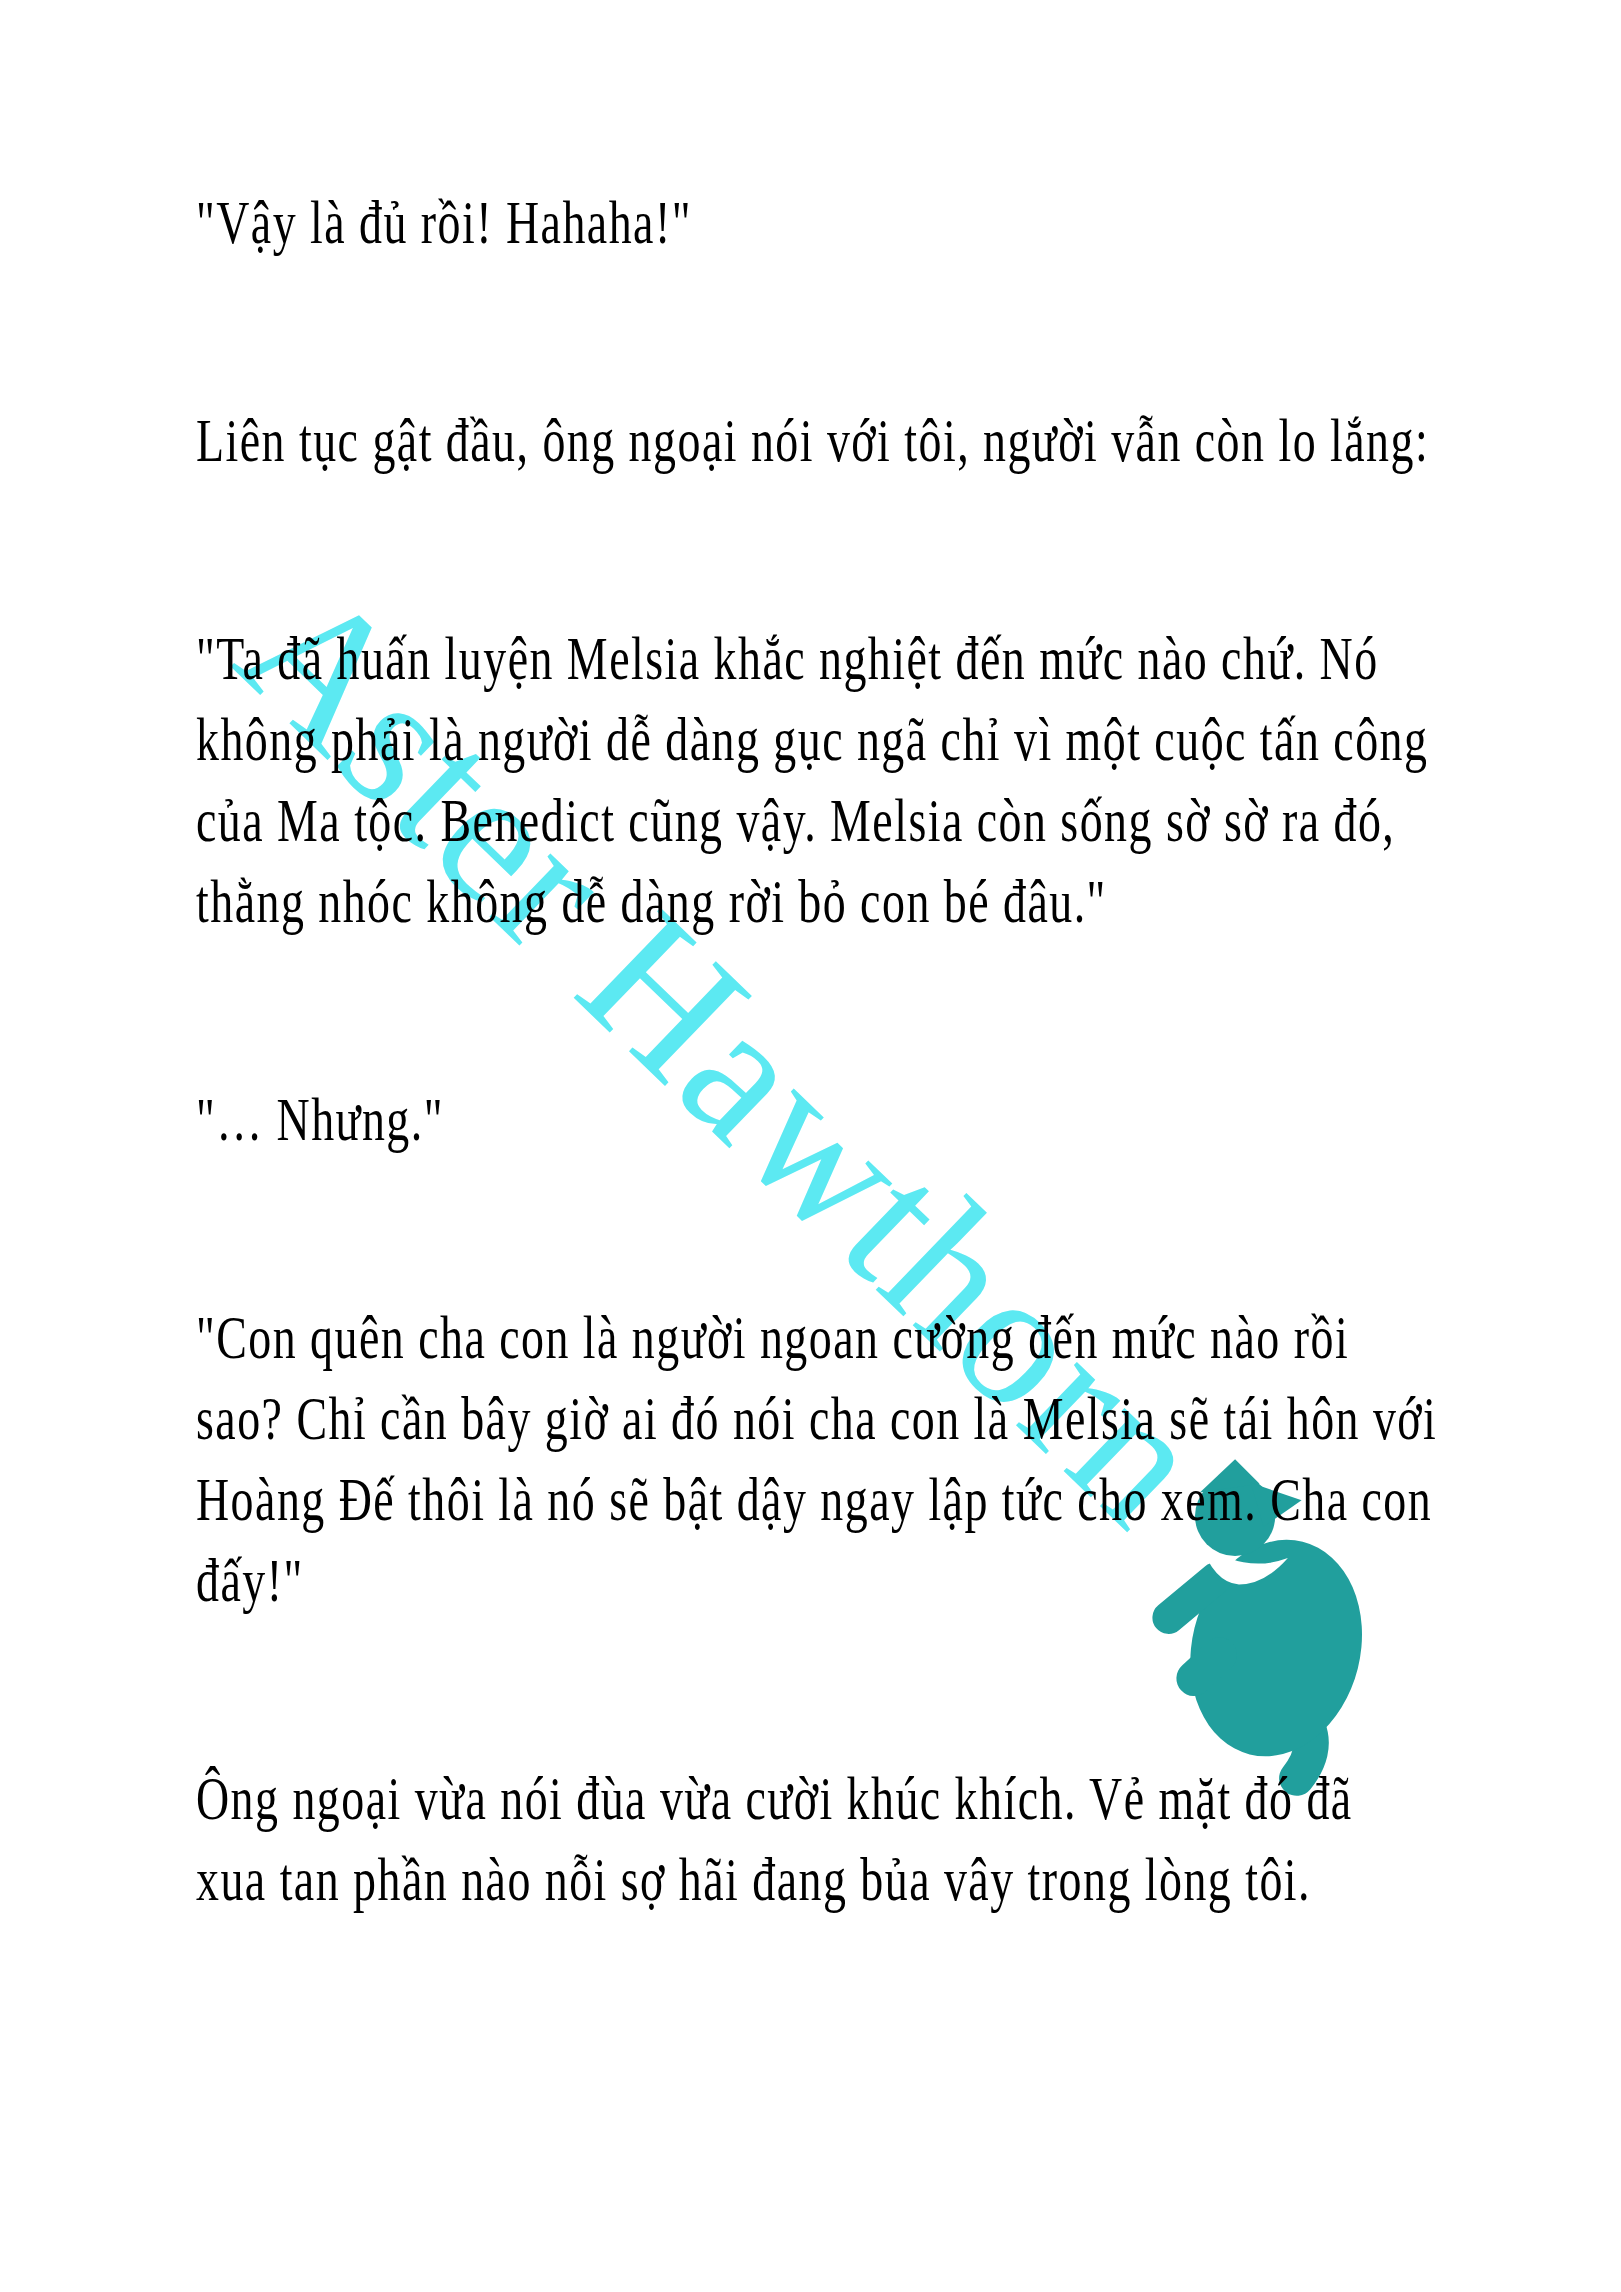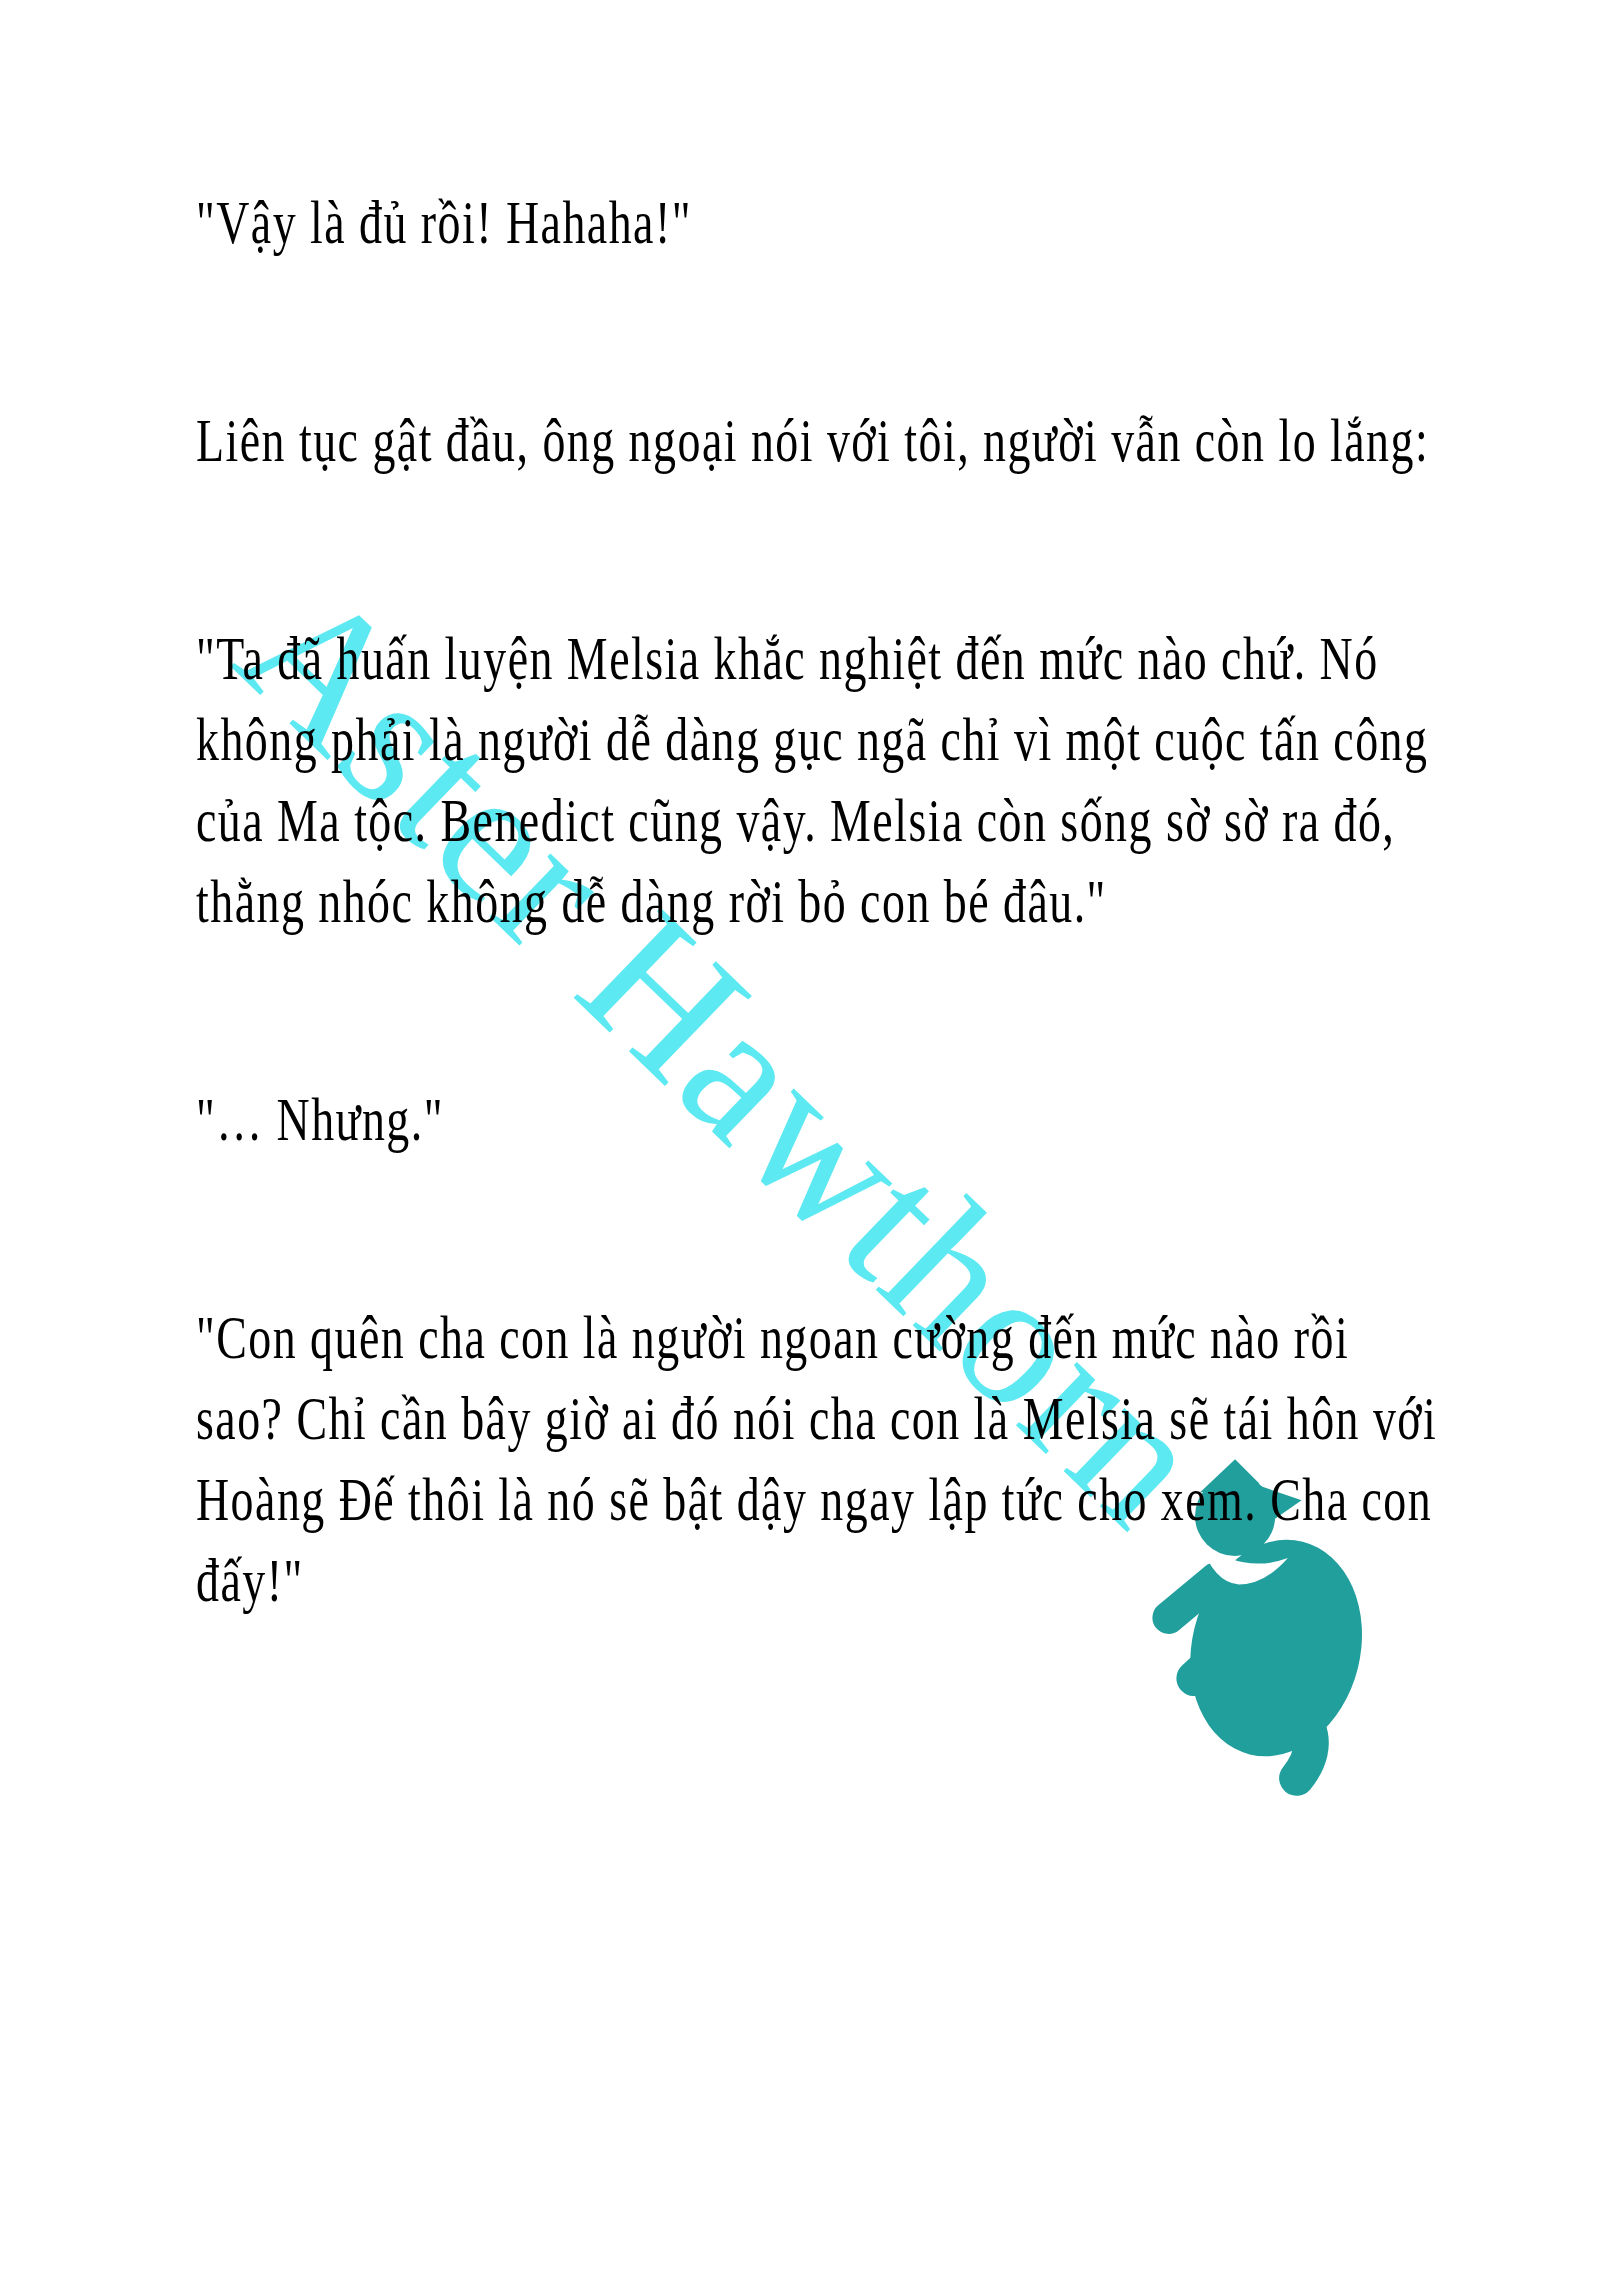--- a/index.html
+++ b/index.html
@@ -91,16 +91,20 @@
       </div>
       <div class="para">
         <div class="line">"… Nhưng."</div>
       </div>
       <div class="para">
         <div class="line">"Con quên cha con là người ngoan cường đến mức nào rồi</div>
         <div class="line">sao? Chỉ cần bây giờ ai đó nói cha con là Melsia sẽ tái hôn với</div>
         <div class="line">Hoàng Đế thôi là nó sẽ bật dậy ngay lập tức cho xem. Cha con</div>
         <div class="line">đấy!"</div>
       </div>
+      <div class="para">
+        <div class="line">Ông ngoại vừa nói đùa vừa cười khúc khích. Vẻ mặt đó đã</div>
+        <div class="line">xua tan phần nào nỗi sợ hãi đang bủa vây trong lòng tôi.</div>
+      </div>
     </div>
 
 </div>
 
 
 </body></html>

